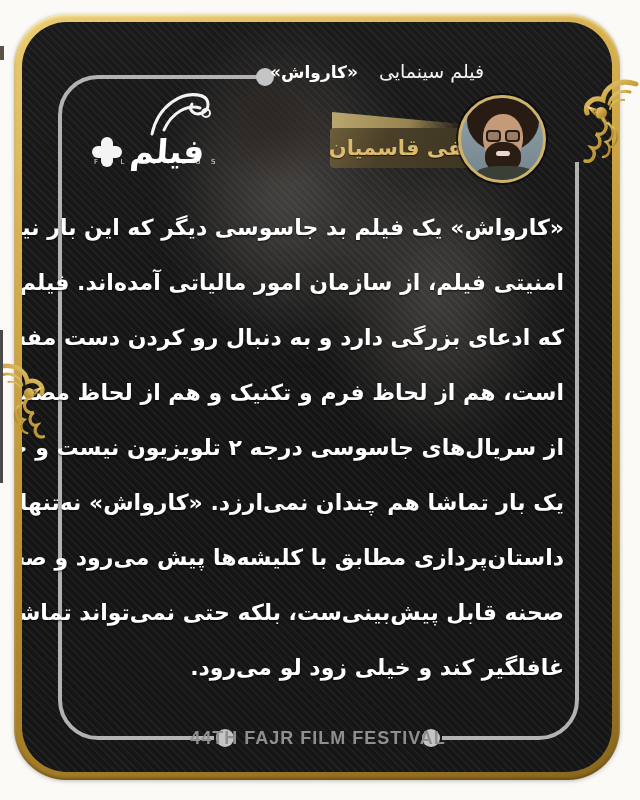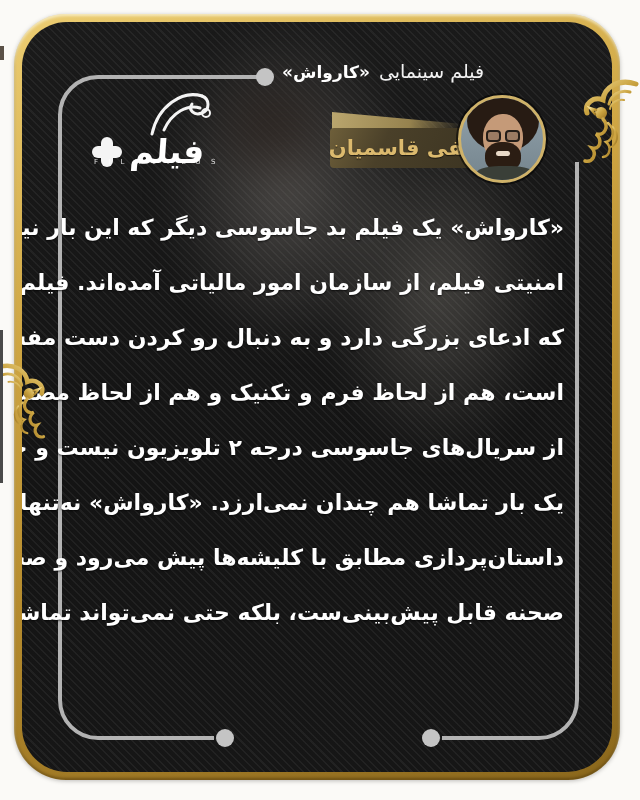--- a/index.html
+++ b/index.html
@@ -29,21 +29,21 @@
     background:radial-gradient(closest-side,rgba(170,164,154,.30),rgba(170,164,154,0));}
   .photo .b3{position:absolute;left:180px;top:40px;width:140px;height:130px;border-radius:50%;
     background:radial-gradient(closest-side,rgba(40,32,28,.8),rgba(40,32,28,0));}
   
   .frame-svg{position:absolute;left:0;top:0;z-index:2;}
   
   .header{
     position:absolute;top:38px;right:128px;z-index:4;direction:rtl;
     display:flex;align-items:baseline;gap:9px;color:#fff;white-space:nowrap;
   }
-  .header .label{font-size:19px;color:#f2f2f2;}
+  .header .label{font-size:19px;color:#f2f2f2;margin-left:12px;}
   .header .title{font-size:17px;font-weight:bold;color:#ffffff;}
   
   .logo{position:absolute;left:70px;top:64px;width:130px;height:100px;z-index:3;color:#fff;}
   .logo .swirl{position:absolute;left:52px;top:0px;}
   .logo .row{position:absolute;left:0px;top:46px;display:flex;align-items:center;gap:8px;}
   .plus-glyph{position:relative;width:30px;height:30px;}
   .plus-glyph:before,.plus-glyph:after{content:"";position:absolute;background:#f4f4f4;border-radius:6px;}
   .plus-glyph:before{left:9px;top:0;width:12px;height:30px;}
   .plus-glyph:after{left:0;top:9px;width:30px;height:12px;}
   .logo .fa{font-size:33px;font-weight:bold;transform:skewX(-4deg);letter-spacing:-1px;}
@@ -163,22 +163,24 @@
 
     <div class="review">
         <div class="line">«کارواش» یک فیلم بد جاسوسی دیگر که این بار نیروهای</div>
         <div class="line">امنیتی فیلم، از سازمان امور مالیاتی آمده‌اند. فیلم با وجودی</div>
         <div class="line">که ادعای بزرگی دارد و به دنبال رو کردن دست مفسدان بزرگ</div>
         <div class="line">است، هم از لحاظ فرم و تکنیک و هم از لحاظ مضمون، فراتر</div>
         <div class="line">از سریال‌های جاسوسی درجه ۲ تلویزیون نیست و حتی برای</div>
         <div class="line">یک بار تماشا هم چندان نمی‌ارزد. «کارواش» نه‌تنها در</div>
         <div class="line">داستان‌پردازی مطابق با کلیشه‌ها پیش می‌رود و صحنه به</div>
         <div class="line">صحنه قابل پیش‌بینی‌ست، بلکه حتی نمی‌تواند تماشاگر خود را</div>
+        <div class="line">غافلگیر کند و خیلی زود لو می‌رود.</div>
       </div>
 
+    <div class="festival">44TH FAJR FILM FESTIVAL</div>
 
   </div>
 </div>
 
 <svg class="phoenix right" viewBox="0 0 60 100">
   <defs>
     <linearGradient id="pg" x1="0" y1="0" x2="1" y2="1">
       <stop offset="0" stop-color="#f0d98e"></stop>
         <stop offset="0.5" stop-color="#c9a23f"></stop>
         <stop offset="1" stop-color="#9a7322"></stop>

